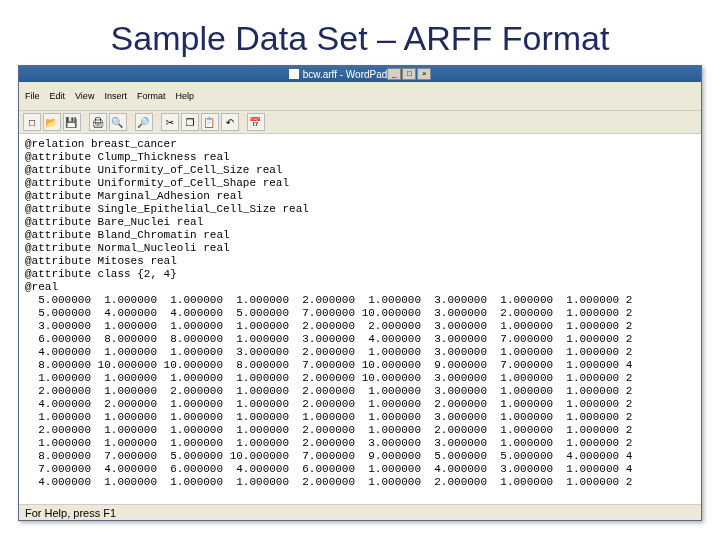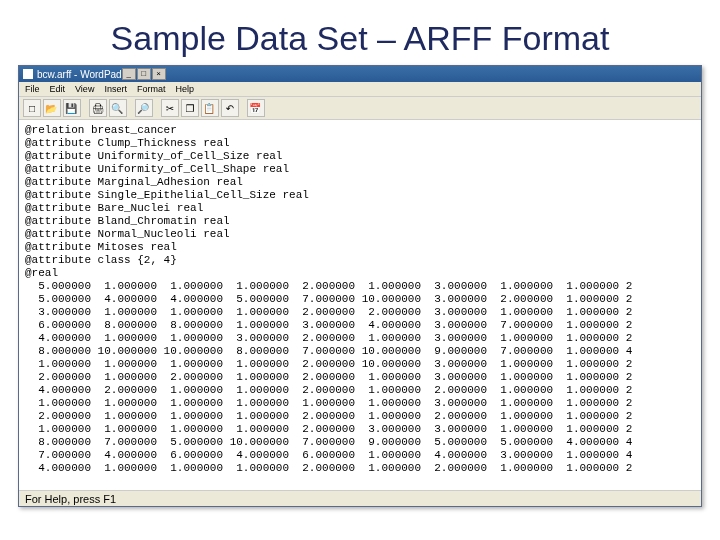--- a/index.html
+++ b/index.html
@@ -1,24 +1,24 @@
 <!DOCTYPE html>
 <html><head>
 <meta charset="utf-8">
 <style>
   * { margin: 0; padding: 0; box-sizing: border-box; }
   body { font-family: Arial, sans-serif; background: #fff; width: 720px; height: 540px; overflow: hidden; }
   .slide-title { font-family: "Comic Sans MS", cursive, sans-serif; font-size: 34px; color: #1f2a60; text-align: center; padding: 4px 0 8px 0; line-height: 1.1; margin-top: 16px; }
   .window { margin: 0 18px; border: 1px solid #5a6a8a; background: #ece9d8; box-shadow: 2px 2px 4px rgba(0,0,0,0.3); }
-  .titlebar { background: linear-gradient(to bottom, #3a6ea5, #2a5a95); color: #fff; display: flex; align-items: center; justify-content: flex-start; padding: 2px 4px; font-size: 10px; height: 16px; }
+  .titlebar { background: linear-gradient(to bottom, #3a6ea5, #2a5a95); color: #fff; display: flex; align-items: center; justify-content: center; padding: 2px 14px; font-size: 10px; height: 16px; }
   .titlebar-left { display: flex; align-items: center; gap: 4px; }
   .titlebar-icon { width: 10px; height: 10px; background: #fff; display: inline-block; }
   .titlebar-buttons { display: flex; gap: 1px; }
   .titlebar-btn { width: 14px; height: 12px; background: #d4d0c8; border: 1px solid #888; font-size: 8px; line-height: 10px; text-align: center; color: #000; }
-  .menubar { display: flex; gap: 10px; padding: 2px 6px; font-size: 9px; background: #ece9d8; border-bottom: 1px solid #ccc; }
+  .menubar { display: flex; gap: 10px; padding: 9px 6px; font-size: 9px; background: #ece9d8; border-bottom: 1px solid #ccc; }
   .menubar span { cursor: default; }
   .toolbar { display: flex; gap: 2px; padding: 2px 4px; background: #ece9d8; border-bottom: 1px solid #ccc; }
   .tool-btn { width: 18px; height: 18px; border: 1px solid #bbb; background: #f4f2ec; display: flex; align-items: center; justify-content: center; font-size: 10px; }
   .tool-sep { width: 4px; }
   .content { background: #fff; height: 370px; overflow-y: scroll; padding: 4px 6px; font-family: "Courier New", monospace; font-size: 11px; line-height: 13px; color: #000; position: relative; }
   .content::-webkit-scrollbar { width: 14px; }
   .content::-webkit-scrollbar-track { background: #ece9d8; border-left: 1px solid #bbb; }
   .content::-webkit-scrollbar-thumb { background: #c8c4b8; border: 1px solid #999; }
   .data-row { white-space: pre; }
   .statusbar { background: #ece9d8; border-top: 1px solid #ccc; padding: 2px 6px; font-size: 11px; height: 16px; }

